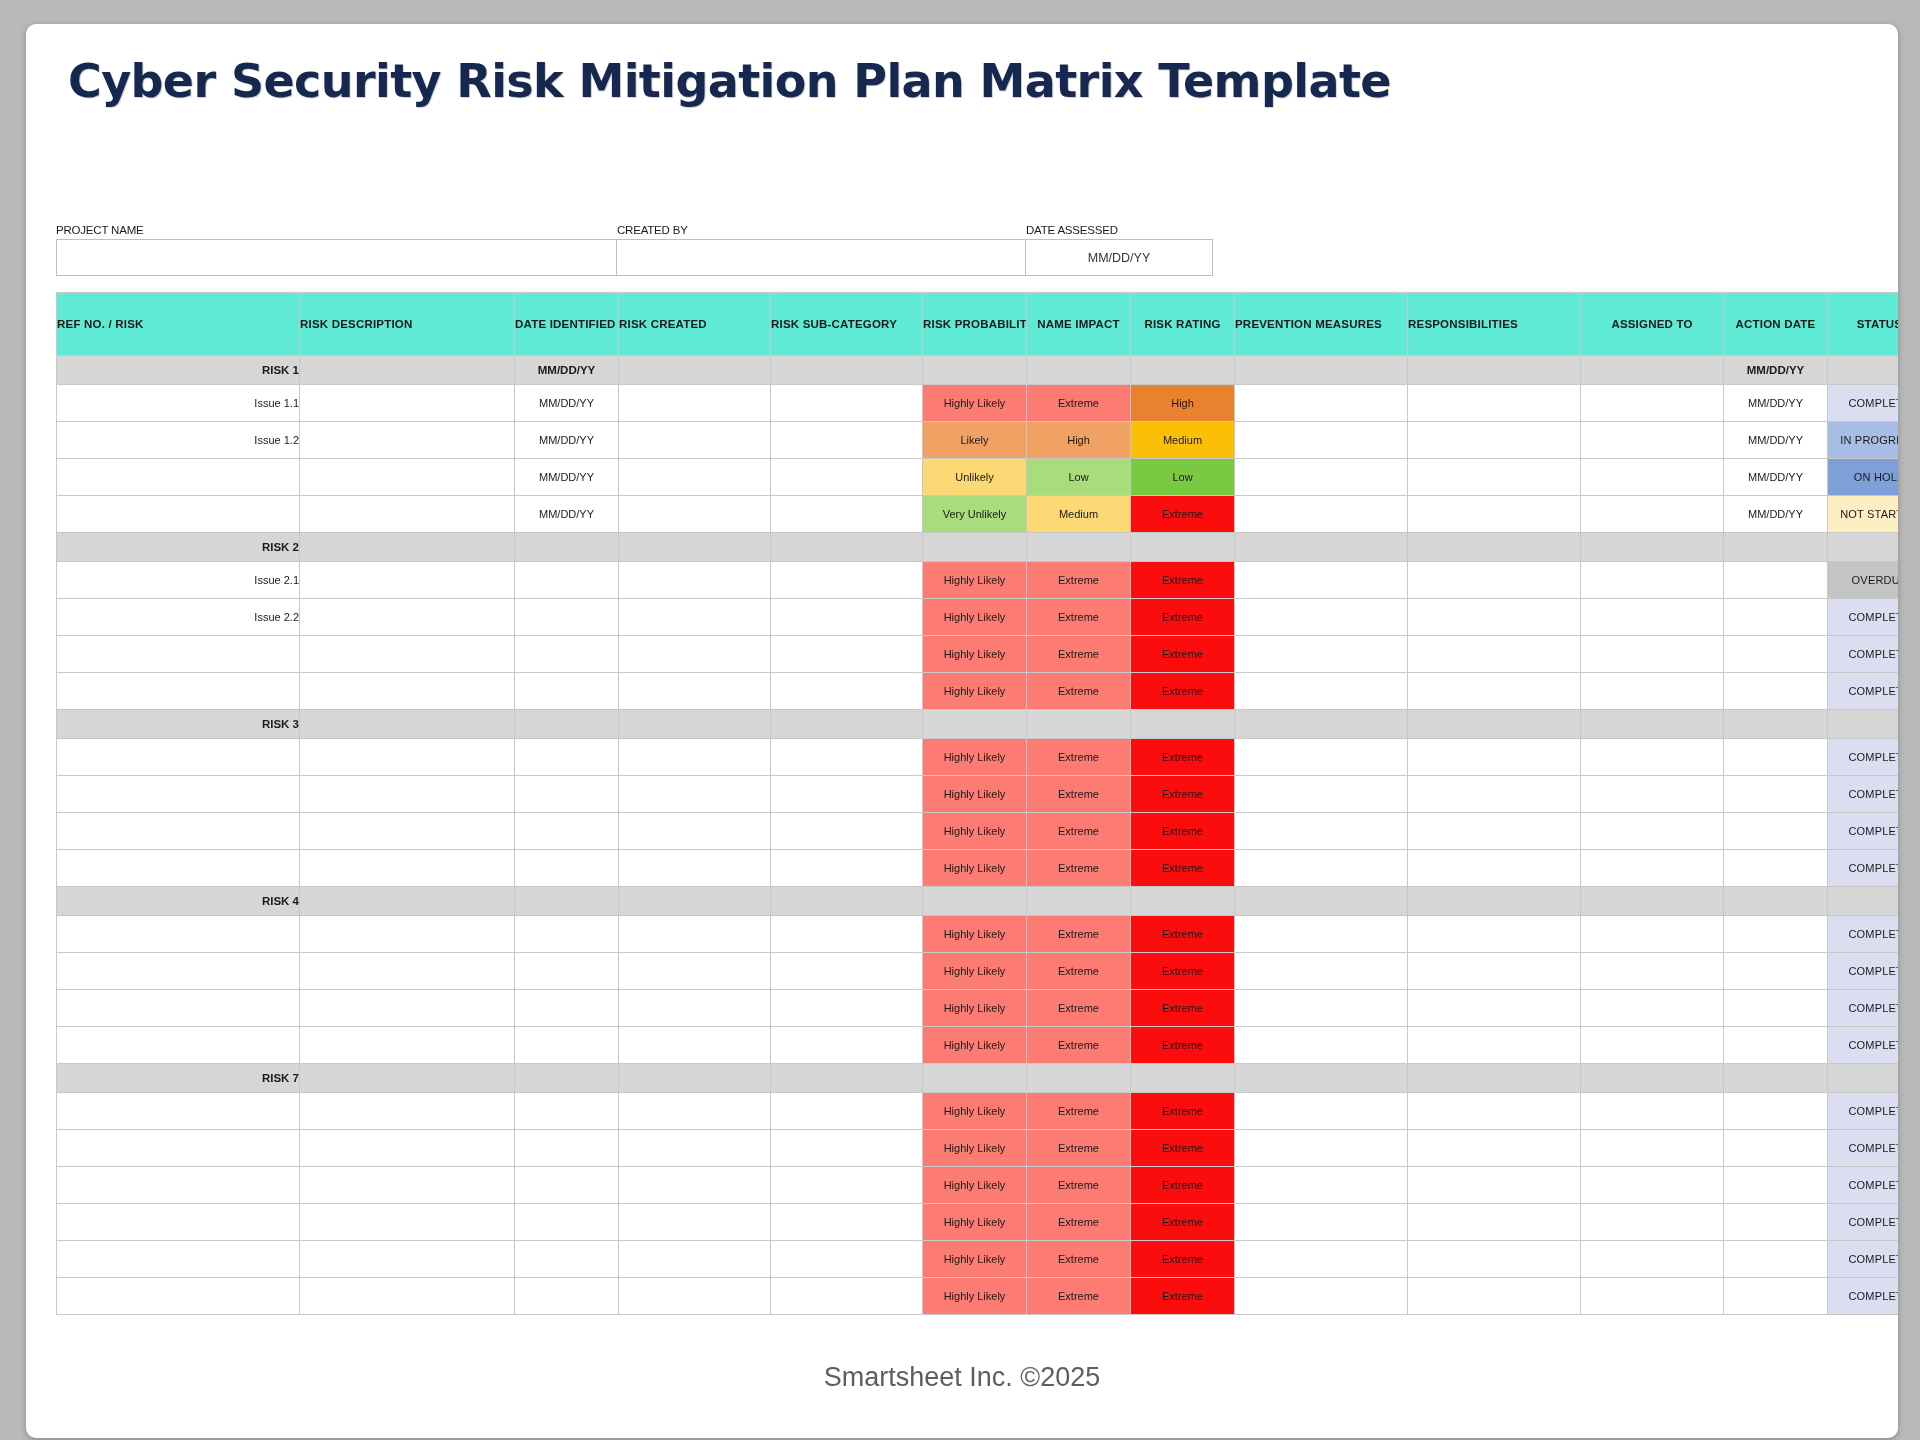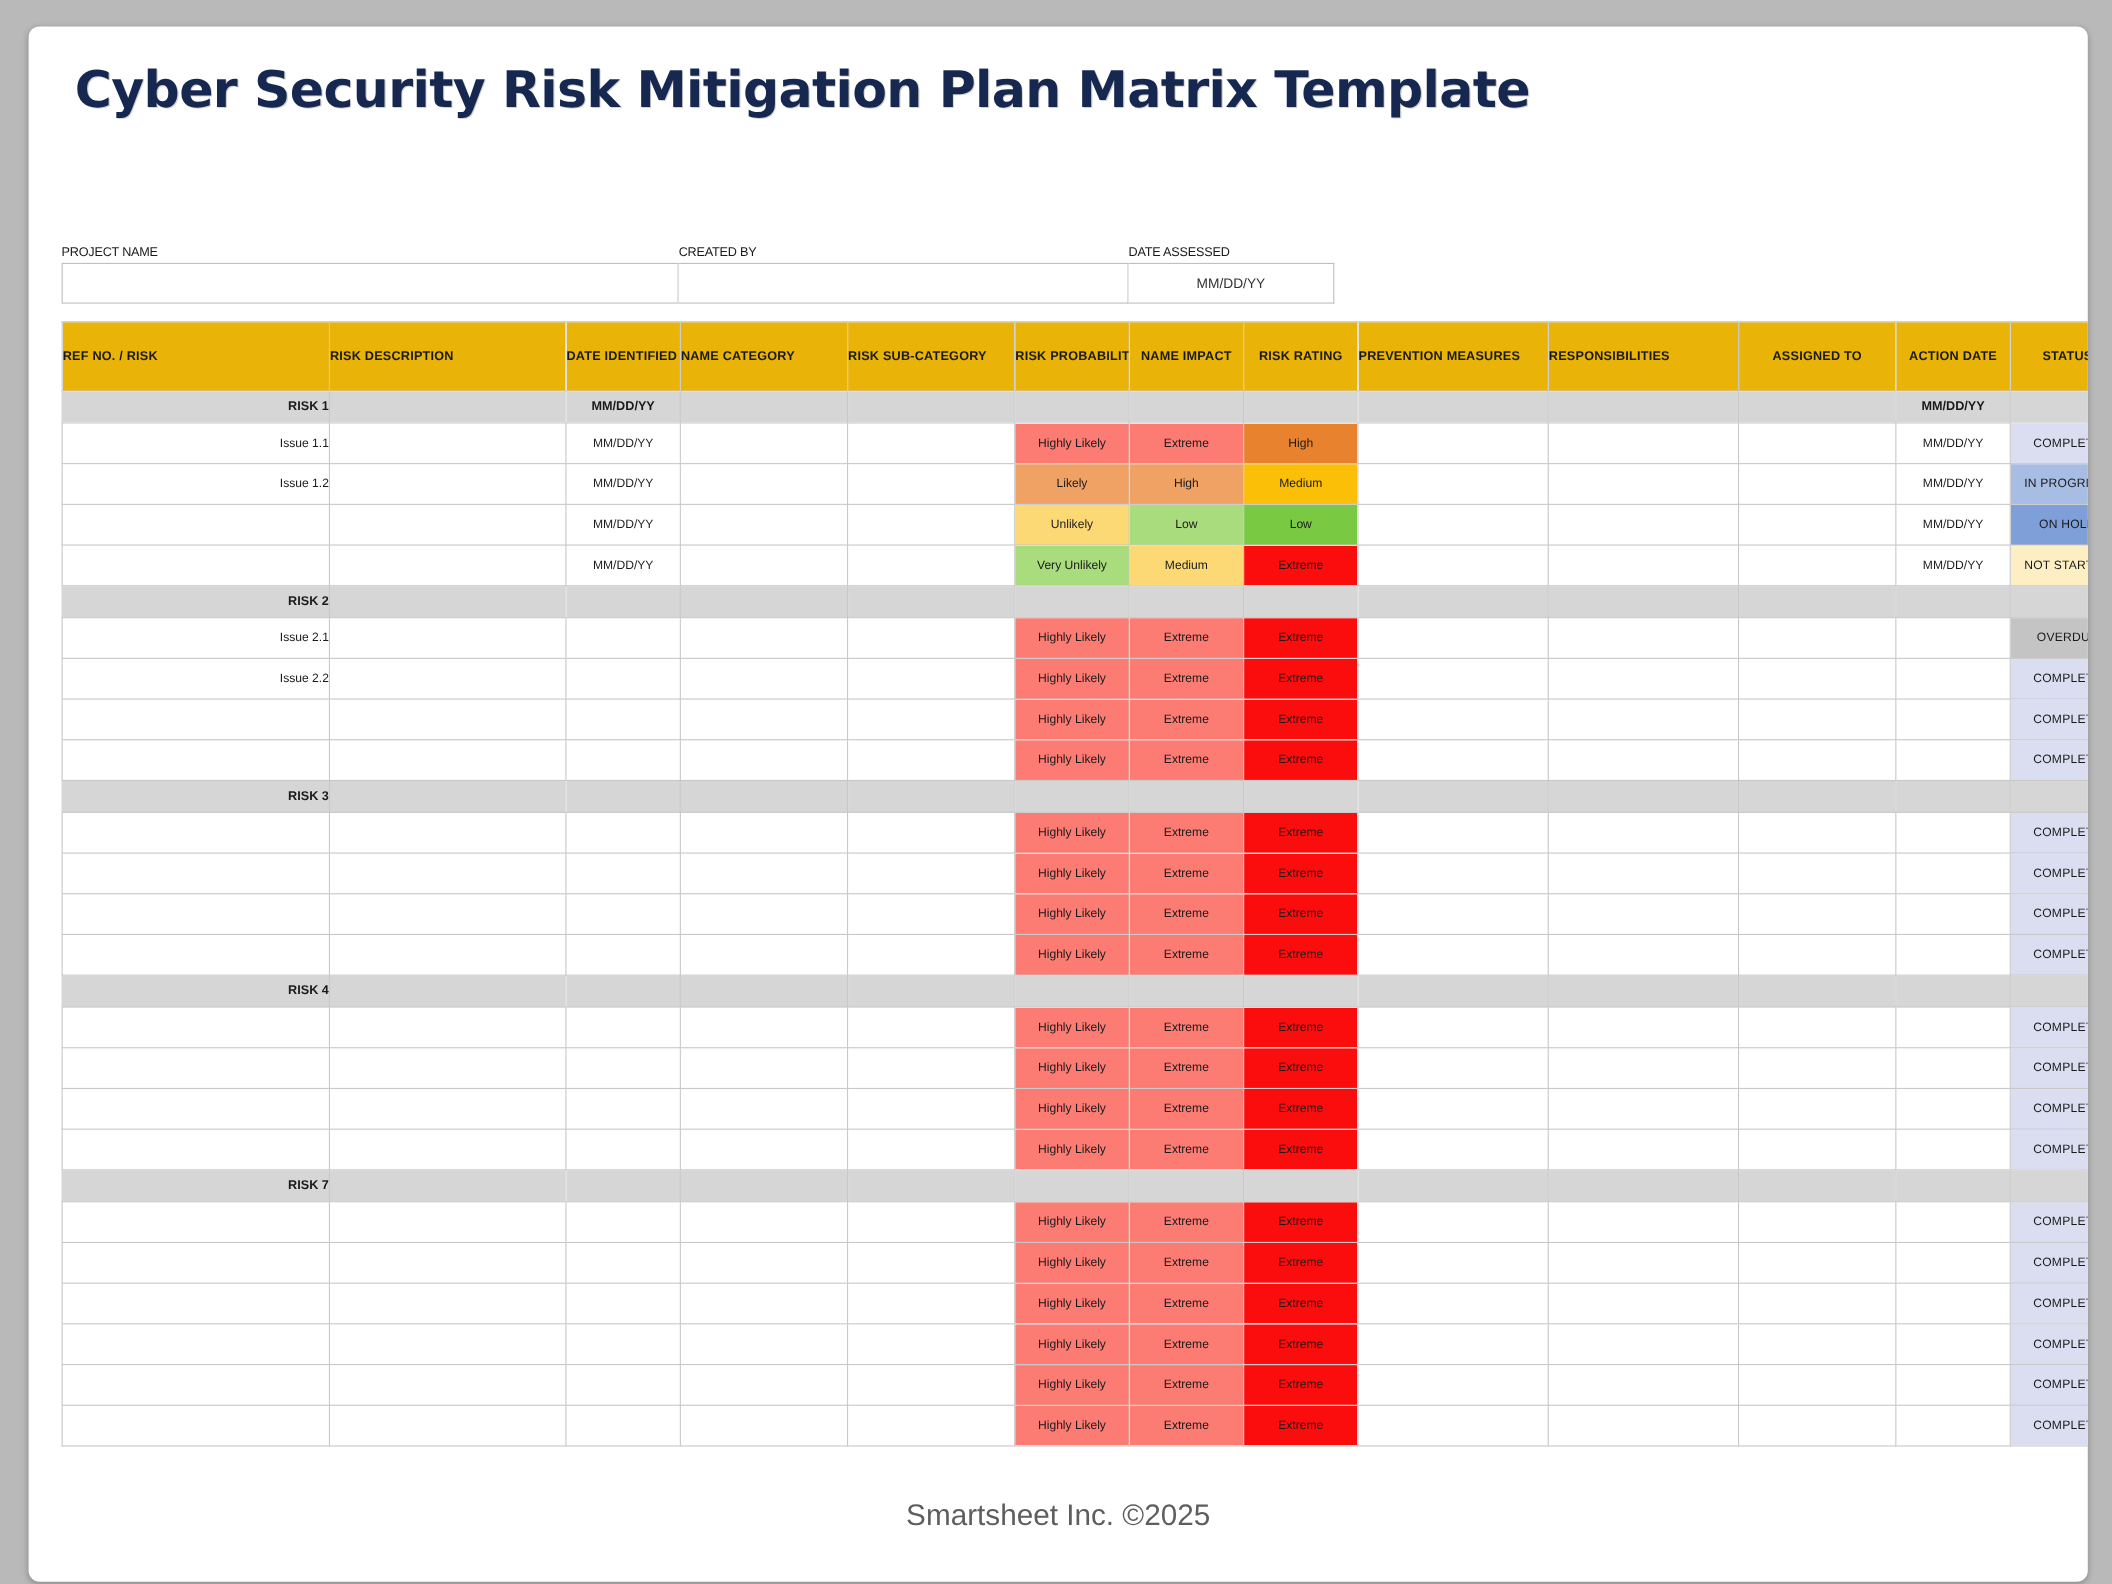--- a/index.html
+++ b/index.html
@@ -82,21 +82,21 @@
   }
   table.matrix th, table.matrix td {
     border: 1px solid #c8c8c8;
     padding: 0;
     font-size: 11px;
     color: #1a1a1a;
     overflow: hidden;
     white-space: nowrap;
   }
   table.matrix thead th {
-    background: #eab308;
+    background: #5eead4;
     height: 62px;
     font-weight: bold;
     font-size: 11.5px;
     letter-spacing: 0.2px;
     vertical-align: middle;
   }
   th.hl-left { text-align: left; padding-left: 12px; }
   th.hl-center { text-align: center; }
   th.accent { background: #dce6f3; }
 
@@ -164,21 +164,21 @@
       <col style="width:173px">
         <col style="width:143px">
         <col style="width:104px">
       <col style="width:104px">
     </colgroup>
     <thead>
       <tr>
           <th class="hl-left">REF NO. / RISK</th>
           <th class="hl-left">RISK DESCRIPTION</th>
           <th class="hl-left">DATE IDENTIFIED</th>
-          <th class="hl-left">NAME CATEGORY</th>
+          <th class="hl-left">RISK CREATED</th>
           <th class="hl-left">RISK SUB-CATEGORY</th>
           <th class="hl-center accent">RISK PROBABILITY</th>
           <th class="hl-center accent">NAME IMPACT</th>
           <th class="hl-center accent">RISK RATING</th>
           <th class="hl-left">PREVENTION MEASURES</th>
           <th class="hl-left">RESPONSIBILITIES</th>
           <th class="hl-center">ASSIGNED TO</th>
           <th class="hl-center">ACTION DATE</th>
           <th class="hl-center">STATUS</th>
         </tr>

